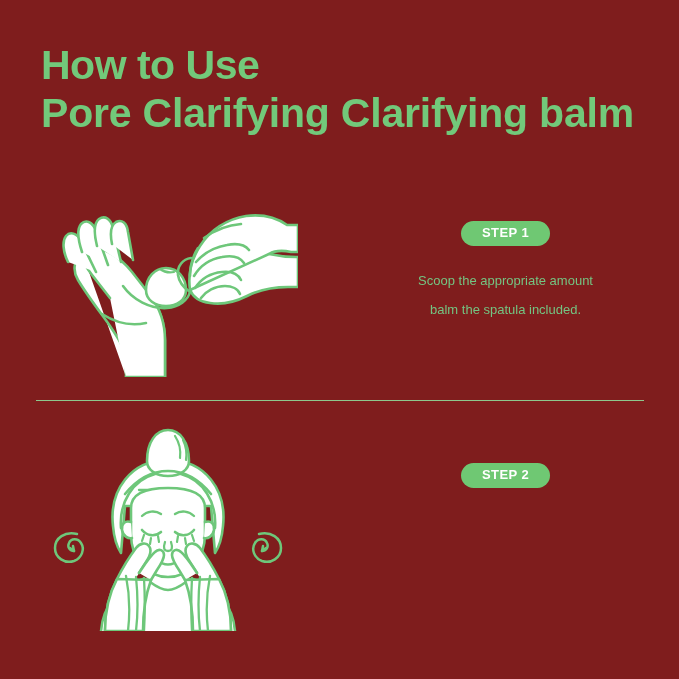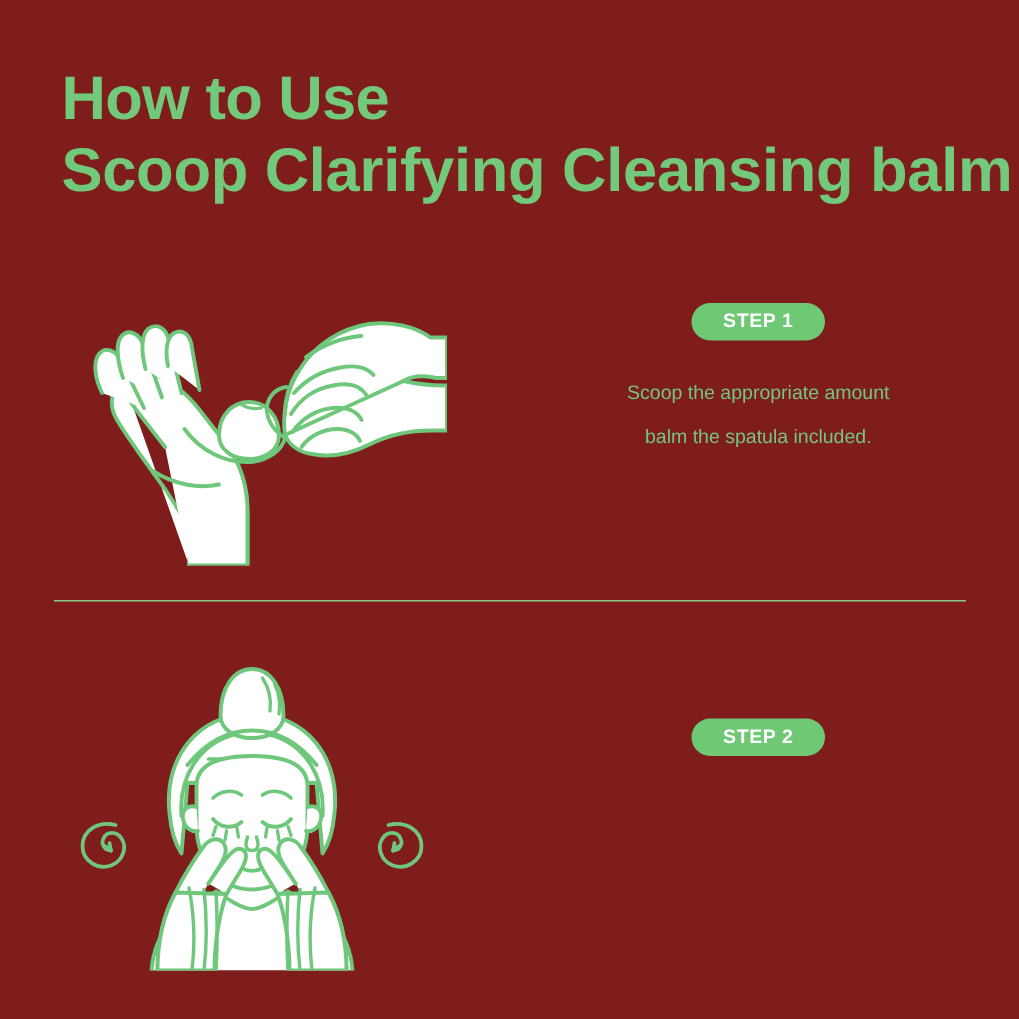--- a/index.html
+++ b/index.html
@@ -54,21 +54,21 @@
   
   .step-section {
     position: absolute;
     left: 0;
     width: 679px;
     display: flex;
     flex-direction: row;
     align-items: flex-start;
   }
   #step-1-section { top: 192px; height: 200px; }
-  #step-2-section { top: 432px; height: 220px; }
+  #step-2-section { top: 416px; height: 220px; }
 
   .art-col {
     width: 330px;
     display: flex;
     justify-content: center;
     align-items: flex-start;
   }
   #step-1-section .art-col { padding-left: 4px; }
   #step-2-section .art-col { padding-left: 4px; }
 
@@ -83,21 +83,21 @@
     background: #6fc873;
     color: #ffffff;
     font-size: 13px;
     font-weight: bold;
     letter-spacing: 0.4px;
     border-radius: 999px;
     padding: 5px 21px 6px 21px;
     line-height: 14px;
     display: inline-block;
   }
-  #step-1-section .step-badge { margin-top: 10px; }
+  #step-1-section .step-badge { margin-top: 29px; }
   #step-2-section .step-badge { margin-top: 47px; }
 
   .step-desc {
     color: #74c482;
     font-size: 13px;
     line-height: 29px;
     text-align: center;
     margin-top: 20px;
     width: 340px;
   }
@@ -105,21 +105,21 @@
 
   svg { display: block; }
 </style>
 </head>
 <body>
 
 <div id="page-root">
 
   <div class="title-block">
     <div class="title-line line1">How to Use</div>
-    <div class="title-line line2">Scoop Clarifying Cleansing balm</div>
+    <div class="title-line line2">Pore Clarifying Clarifying balm</div>
   </div>
 
   <div class="step-section" id="step-1-section">
 
     <div class="art-col">
 
       <span>
       <svg width="260" height="185" viewBox="0 0 260 185" fill="none" stroke="#6ec77a" stroke-width="2.6" stroke-linecap="round" stroke-linejoin="round">
 
         <path d="M45 63 C36 66 34 78 40 88 C49 103 62 120 72 134

